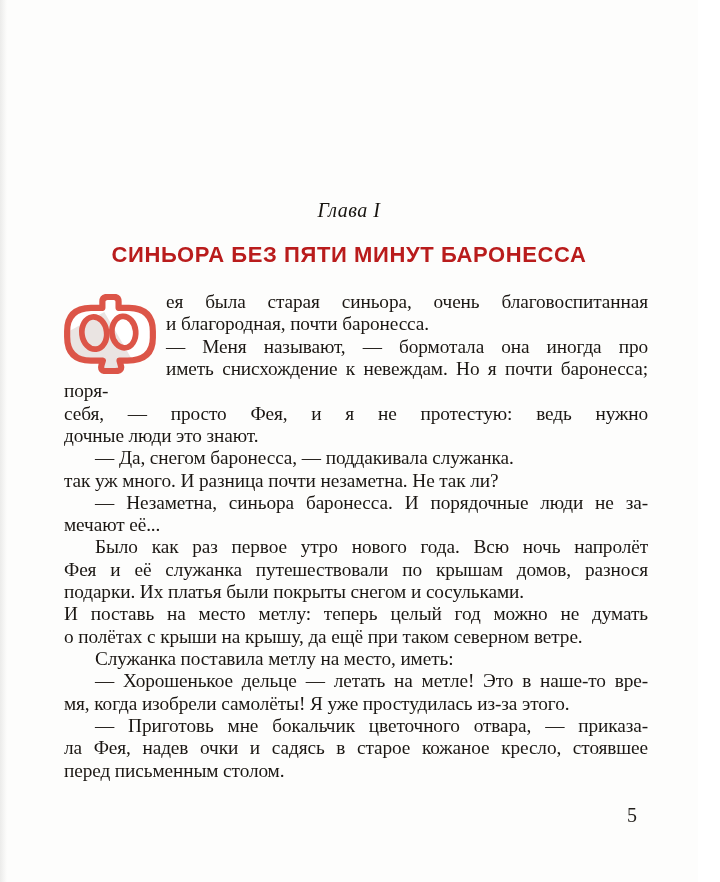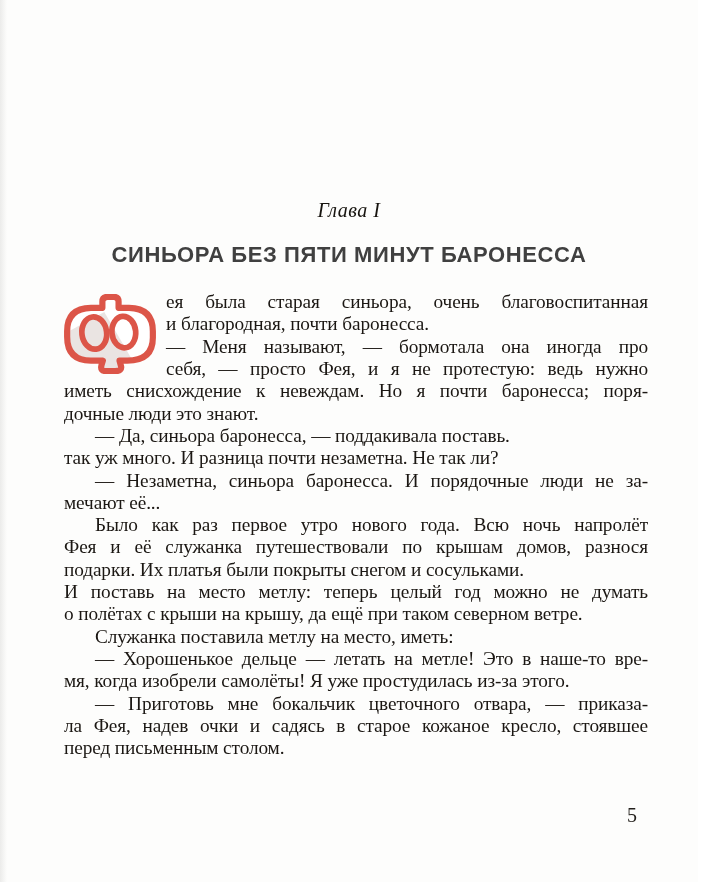--- a/index.html
+++ b/index.html
@@ -36,21 +36,21 @@
     color: #17140f;
   }
   .chapter-heading {
     margin: 20px 0 0 0;
     text-align: center;
     font-family: "Liberation Sans", sans-serif;
     font-weight: 700;
     font-size: 22px;
     line-height: 26px;
     letter-spacing: 0.6px;
-    color: #404040;
+    color: #b91c1c;
   }
   .body-text {
     margin: 23px 0 12px 64px;
     width: 584px;
     font-size: 19.3px;
     letter-spacing: -0.1px;
     line-height: 22.32px;
   }
   .line {
     text-align: justify;
@@ -116,24 +116,24 @@
         <path d="M 40 14.5 L 40 8 Q 40 3 45.5 3 L 52 3 Q 57 3 57 8 L 57 14.5 L 68 14.5 Q 93 15 93 39 L 93 46 Q 93 70 66 70 L 58 70 L 59.5 75.5 Q 61 81 53.5 81 L 44 81 Q 37.5 81 39 75 L 40.5 70 L 28 70 Q 3 70 3 45 L 3 39 Q 3 15 28 14.5 Z" fill="none" stroke-width="6.5" stroke-linejoin="round" stroke="#dc5548"></path>
 
         <ellipse cx="31.5" cy="41" rx="13" ry="17" transform="rotate(-7 31.5 41)" fill="none" stroke-width="6" stroke="#dc5548"></ellipse>
         <ellipse cx="62.5" cy="40" rx="12.5" ry="16.5" transform="rotate(-5 62.5 40)" fill="none" stroke-width="6" stroke="#dc5548"></ellipse>
       </svg>
     </div>
 
   <div class="line">ея была старая синьора, очень благовоспитанная</div>
       <div class="line para-end">и благородная, почти баронесса.</div>
       <div class="line">— Меня называют, — бормотала она иногда про</div>
+      <div class="line">иметь снисхождение к невеждам. Но я почти баронесса; поря-</div>
       <div class="line">себя, — просто Фея, и я не протестую: ведь нужно</div>
-      <div class="line">иметь снисхождение к невеждам. Но я почти баронесса; поря-</div>
       <div class="line para-end">дочные люди это знают.</div>
-      <div class="line para-end indent">— Да, синьора баронесса, — поддакивала поставь.</div>
+      <div class="line para-end indent">— Да, снегом баронесса, — поддакивала служанка.</div>
       <div class="line para-end">так уж много. И разница почти незаметна. Не так ли?</div>
       <div class="line indent">— Незаметна, синьора баронесса. И порядочные люди не за-</div>
       <div class="line para-end">мечают её...</div>
       <div class="line indent">Было как раз первое утро нового года. Всю ночь напролёт</div>
       <div class="line">Фея и её служанка путешествовали по крышам домов, разнося</div>
       <div class="line para-end">подарки. Их платья были покрыты снегом и сосульками.</div>
       <div class="line">И поставь на место метлу: теперь целый год можно не думать</div>
       <div class="line para-end">о полётах с крыши на крышу, да ещё при таком северном ветре.</div>
       <div class="line para-end indent">Служанка поставила метлу на место, иметь:</div>
       <div class="line indent">— Хорошенькое дельце — летать на метле! Это в наше-то вре-</div>

